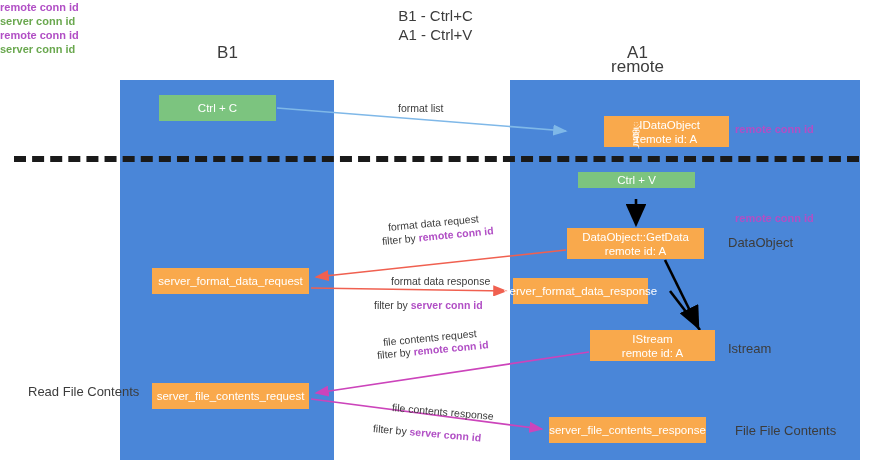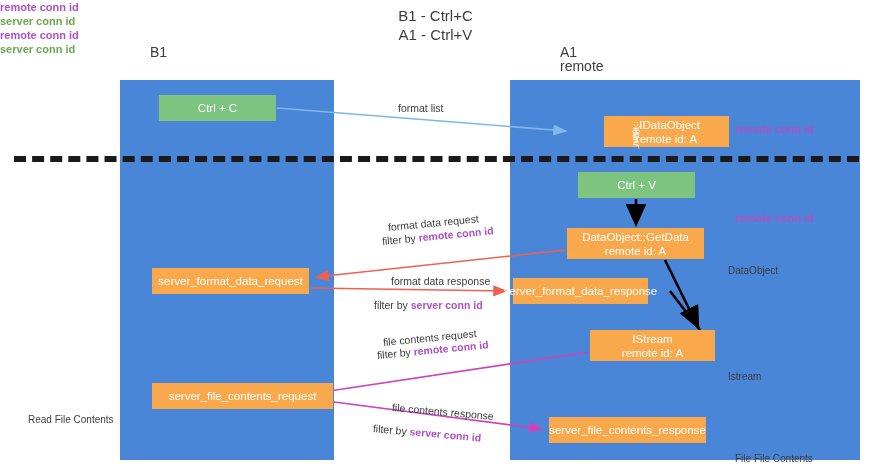--- a/index.html
+++ b/index.html
@@ -12,22 +12,22 @@
   }
   #stage{position:absolute;left:0;top:0;width:871px;height:467px;}
 
   
   .lane{position:absolute;background:#4a86d8;}
   #lane-b1{left:120px;top:80px;width:214px;height:380px;}
   #lane-a1{left:510px;top:80px;width:350px;height:380px;}
 
   
   .lane-head{
-    position:absolute;text-align:left;color:#3c3c3c;
-    font-size:14px;line-height:13.5px;
+    position:absolute;text-align:center;color:#3c3c3c;
+    font-size:17px;line-height:13.5px;
   }
   #head-b1{left:150px;top:46px;width:155px;}
   #head-a1{left:560px;top:46px;width:155px;}
 
   
   #title{
     position:absolute;left:0;top:6px;width:871px;text-align:center;
     color:#3c3c3c;font-size:15px;line-height:19px;
   }
 
@@ -36,39 +36,39 @@
     position:absolute;display:flex;flex-direction:column;
     align-items:center;justify-content:center;
     color:#ffffff;font-size:11.5px;line-height:14px;text-align:center;
     box-sizing:border-box;padding:2px 16px;
   }
   .green{background:#7cc47f;}
   .orange{background:#f9a94c;}
 
   #box-ctrlc{left:159px;top:95px;width:117px;height:26px;}
   #box-idataobject{left:573px;top:116px;width:125px;height:31px;margin-left:31px;}
-  #box-ctrlv{left:578px;top:172px;width:117px;height:26px;}
+  #box-ctrlv{left:578px;top:172px;width:117px;height:16px;}
   #box-getdata{left:567px;top:228px;width:137px;height:31px;}
   #box-sfdreq{left:152px;top:268px;width:157px;height:26px;}
   #box-sfdresp{left:513px;top:278px;width:135px;height:26px;}
   #box-istream{left:590px;top:330px;width:125px;height:31px;}
-  #box-sfcreq{left:152px;top:383px;width:181px;height:26px;}
+  #box-sfcreq{left:152px;top:383px;width:157px;height:26px;}
   #box-sfcresp{left:549px;top:417px;width:157px;height:26px;}
 
   
   #dashed{
     position:absolute;left:14px;top:156px;width:845px;height:0;
     border-top:6px dashed #1a1a1a;
   }
 
   
   .annot{position:absolute;font-size:11px;line-height:14px;font-weight:bold;}
   .purple{color:#b14fc5;}
   .green-t{color:#6aa84f;}
-  .plain{color:#3c3c3c;font-weight:normal;font-size:10px;margin-top:28px;}
+  .plain{color:#3c3c3c;font-weight:normal;font-size:13px;}
 
   #an-rc-1{left:735px;top:122px;}
   #an-rc-2{left:735px;top:211px;}
   #an-dataobject{left:728px;top:236px;}
   #an-istream{left:728px;top:342px;}
   #an-write{left:735px;top:424px;}
   #an-left-1{left:22px;top:268px;}
   #an-read{left:28px;top:385px;}
   #an-left-2{left:22px;top:401px;}
 

